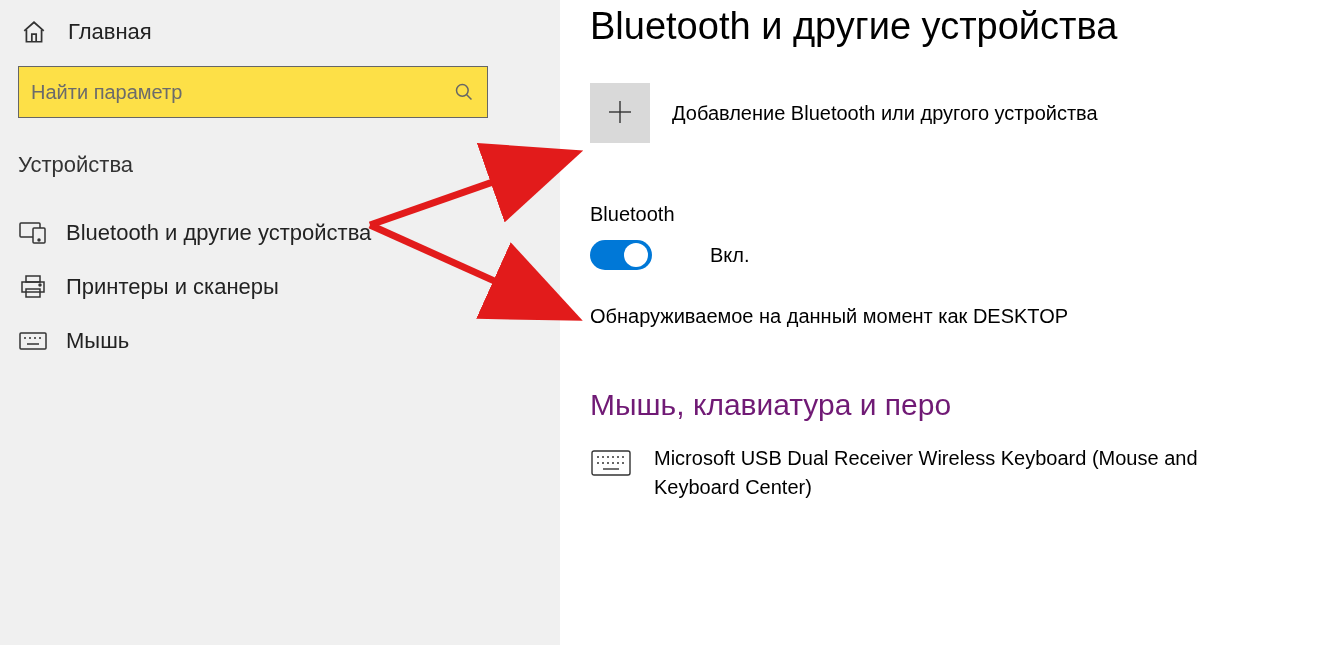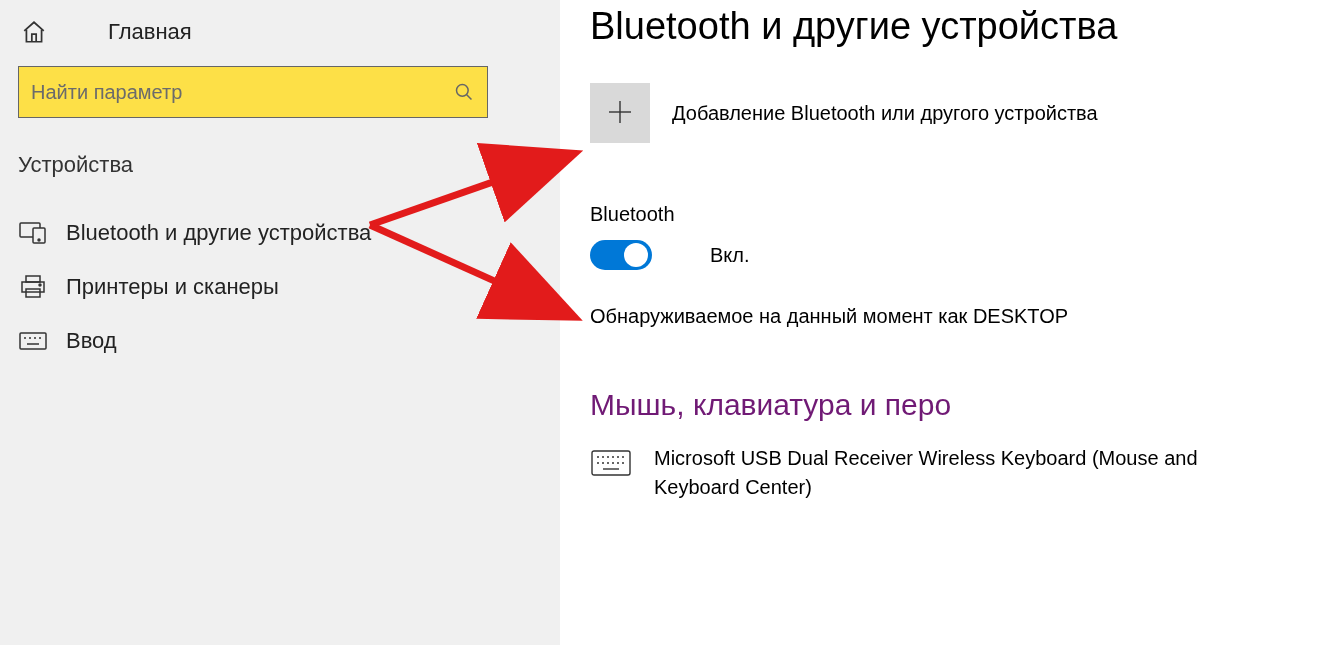--- a/index.html
+++ b/index.html
@@ -1,19 +1,19 @@
 <!DOCTYPE html>
 <html><head>
 <meta charset="utf-8">
 <style>
   * { box-sizing: border-box; margin: 0; padding: 0; }
   html, body { width: 1333px; height: 645px; font-family: "Segoe UI", Arial, sans-serif; background: #fff; overflow: hidden; }
   .app { display: flex; width: 100%; height: 100%; position: relative; }
   .sidebar { width: 560px; height: 100%; background: #f0f0f0; padding: 10px 0 0 0; }
-  .home-row { display: flex; align-items: center; padding: 6px 18px 18px 18px; cursor: pointer; gap: 40px; }
+  .home-row { display: flex; align-items: center; padding: 6px 18px 18px 18px; cursor: pointer; }
   .home-row .icon { width: 32px; height: 32px; display:flex; align-items:center; justify-content:center; }
   .home-row span.label { font-size: 22px; color: #222; margin-left: 18px; }
   .search-wrap { padding: 0 18px 24px 18px; }
   .search-box { position: relative; width: 470px; height: 52px; border: 1px solid #666; background: #fde047; display:flex; align-items:center; }
   .search-box input { border: none; outline: none; background: transparent; width: 100%; height: 100%; padding: 0 45px 0 12px; font-size: 20px; color: #555; }
   .search-box input::placeholder { color: #6b6b6b; }
   .search-icon { position: absolute; right: 12px; top: 50%; transform: translateY(-50%); width: 22px; height:22px; display:flex; align-items:center; justify-content:center; }
   .section-title { font-size: 22px; color: #333; padding: 10px 18px 28px 18px; font-weight: 400; }
   .nav-item { display: flex; align-items: center; padding: 14px 18px; cursor: pointer; }
   .nav-item .icon { width: 30px; height: 26px; display:flex; align-items:center; justify-content:center; }
@@ -96,21 +96,21 @@
       <span class="icon">
         <svg width="28" height="18" viewBox="0 0 28 18" fill="none" stroke="#333" stroke-width="1.5">
           <rect x="1" y="1" width="26" height="16" rx="1"></rect>
           <line x1="5" y1="6" x2="7" y2="6"></line>
             <line x1="10" y1="6" x2="12" y2="6"></line>
             <line x1="15" y1="6" x2="17" y2="6"></line>
             <line x1="20" y1="6" x2="22" y2="6"></line>
           <line x1="8" y1="12" x2="20" y2="12"></line>
         </svg>
       </span>
-      <span class="label">Ввод</span>
+      <span class="label">Мышь</span>
     </div>
   </div>
 
   <div class="main">
     <h1 class="page-title">Bluetooth и другие устройства</h1>
 
     <div class="add-row">
       <button class="add-btn">
         <span>
           <svg width="28" height="28" viewBox="0 0 28 28" stroke="#333" stroke-width="1.4">

